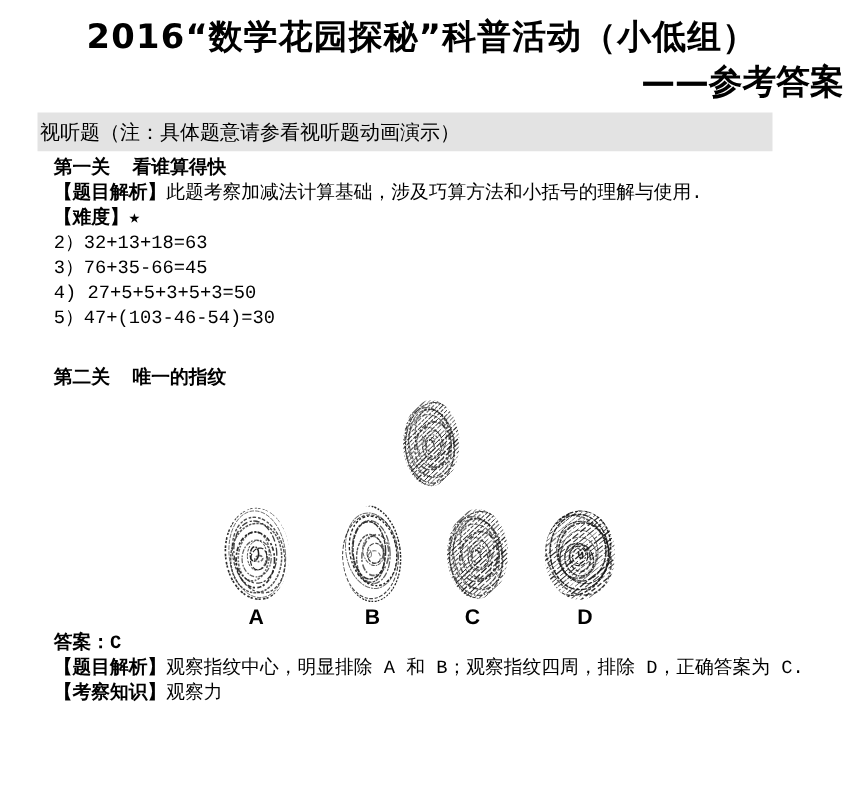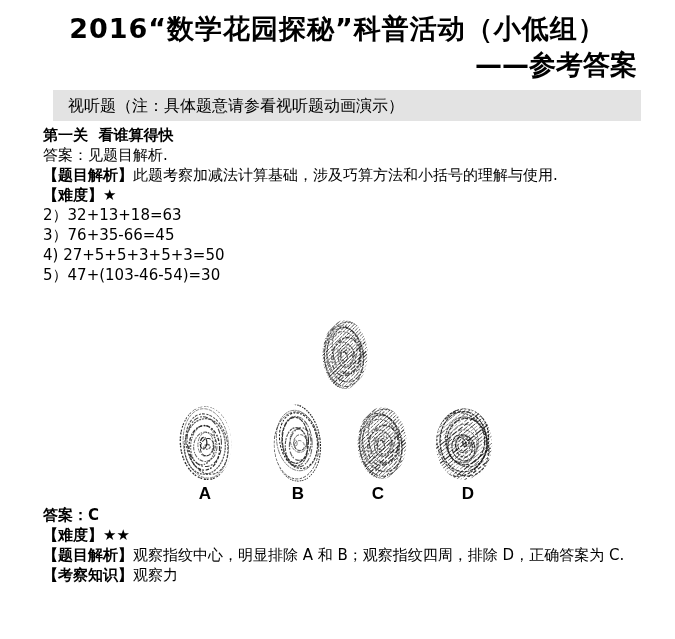--- a/index.html
+++ b/index.html
@@ -16,44 +16,43 @@
     margin: 0;
     padding-top: 11px;
     text-align: center;
     font-size: 27px;
     font-weight: 700;
     letter-spacing: 1px;
     white-space: pre-wrap;
   }
   .title2 {
     margin: 0;
-    padding-right: 38px;
     text-align: right;
     font-size: 27px;
     font-weight: 700;
     white-space: pre-wrap;
   }
   .banner {
     box-sizing: border-box;
-    margin: 7px 0 0 53px;
+    margin: 7px 0 0 30px;
     width: 588px;
     height: 31px;
     background: #e3e3e3;
     font-size: 16px;
     line-height: 31px;
-    padding-left: 15px;
+    padding-left: 2px;
     white-space: pre-wrap;
   }
   .body {
     margin-left: 43px;
     padding-top: 4px;
     font-size: 15px;
     line-height: 20px;
   }
-  .body p { margin: 0; white-space: pre-wrap; }
+  .body p { margin: 0; white-space: pre-wrap; font-family: Liberation Mono, monospace; }
   .b { font-weight: 700; }
   .gap { height: 28px; }
   .figure {
     position: relative;
     width: 675px;
     height: 192px;
     margin-left: -43px;
   }
   .fp { position: absolute; }
   .fp svg { display: block; width: 100%; height: 100%; }
@@ -82,34 +81,34 @@
 
   <h1 class="title1">2016“数学花园探秘”科普活动（小低组）</h1>
   <h1 class="title2">——参考答案</h1>
 
   <div class="banner" style="background: rgb(227, 227, 227);">视听题（注：具体题意请参看视听题动画演示）</div>
 
   <div class="body">
 
     <p class="b">第一关  看谁算得快</p>
 
-    <p><span>答案：</span><span>见题目解析.</span></p>
 
     <p><span class="b">【题目解析】</span><span>此题考察加减法计算基础，涉及巧算方法和小括号的理解与使用.</span></p>
 
     <p><span class="b">【难度】</span><span>★</span></p>
 
     <p>2）32+13+18=63</p>
     <p>3）76+35-66=45</p>
     <p>4) 27+5+5+3+5+3=50</p>
     <p>5）47+(103-46-54)=30</p>
 
 
     <div class="gap"></div>
 
+    <p class="b">第二关  唯一的指纹</p>
 
     <div class="figure">
       <div class="fp fp-top">
           <svg viewBox="0 0 100 140" preserveAspectRatio="none">
             <defs>
               <clipPath id="fpclip0">
                 <ellipse cx="50" cy="70" rx="47" ry="66"></ellipse>
               </clipPath>
             </defs>
             <g clip-path="url(#fpclip0)">
@@ -395,20 +394,19 @@
           </svg>
         </div>
       <span class="fp-label lbl-a">A</span>
       <span class="fp-label lbl-b">B</span>
       <span class="fp-label lbl-c">C</span>
       <span class="fp-label lbl-d">D</span>
     </div>
 
     <p><span class="b">答案：</span><span class="b">C</span></p>
 
-    <p><span class="b">【难度】</span><span>★★</span></p>
 
     <p><span class="b">【题目解析】</span><span>观察指纹中心，明显排除 A 和 B；观察指纹四周，排除 D，正确答案为 C.</span></p>
 
     <p><span class="b">【考察知识】</span><span>观察力</span></p>
 
   </div>
 </div>
 
 </body></html>

